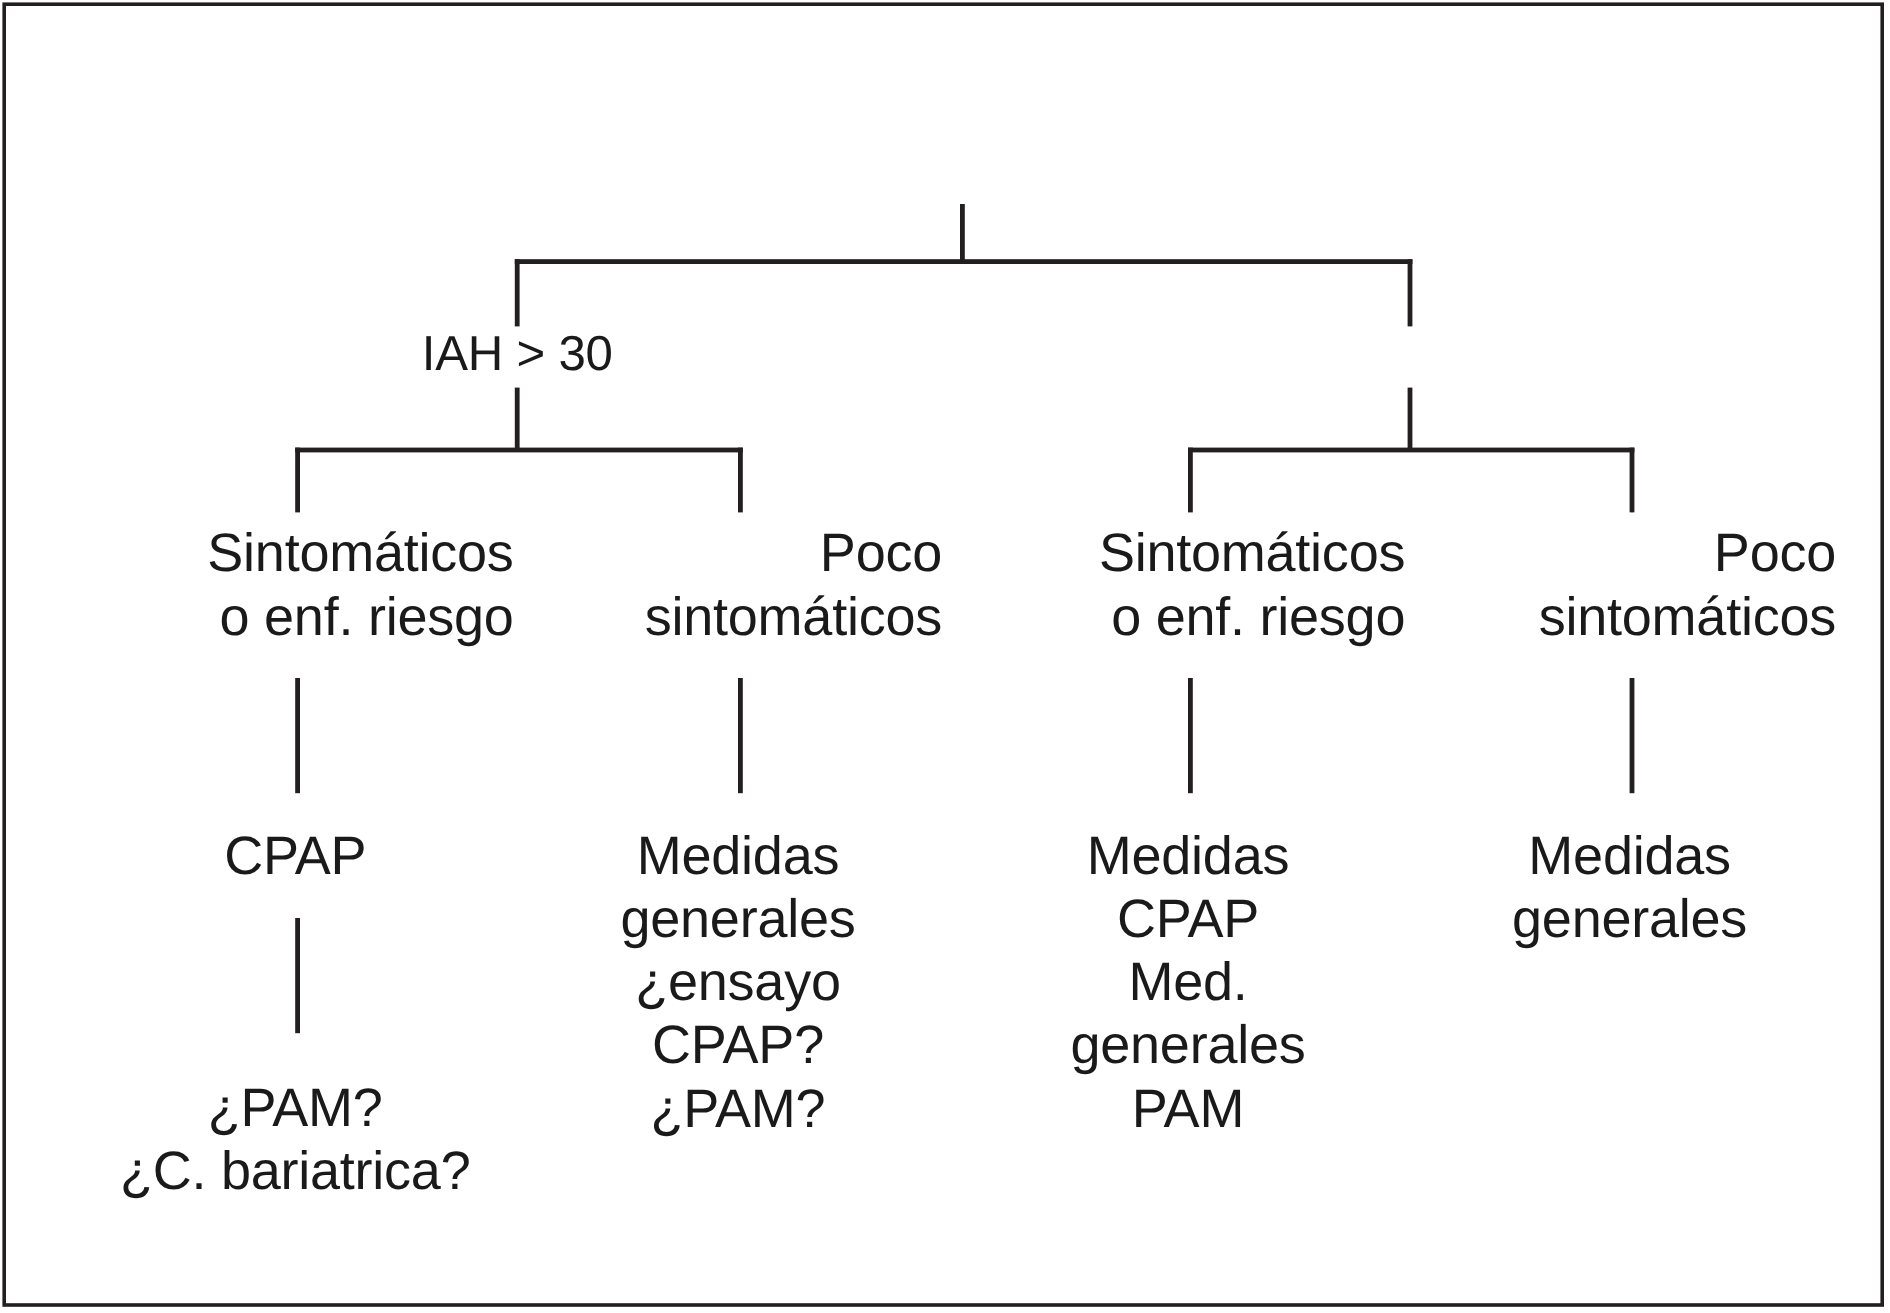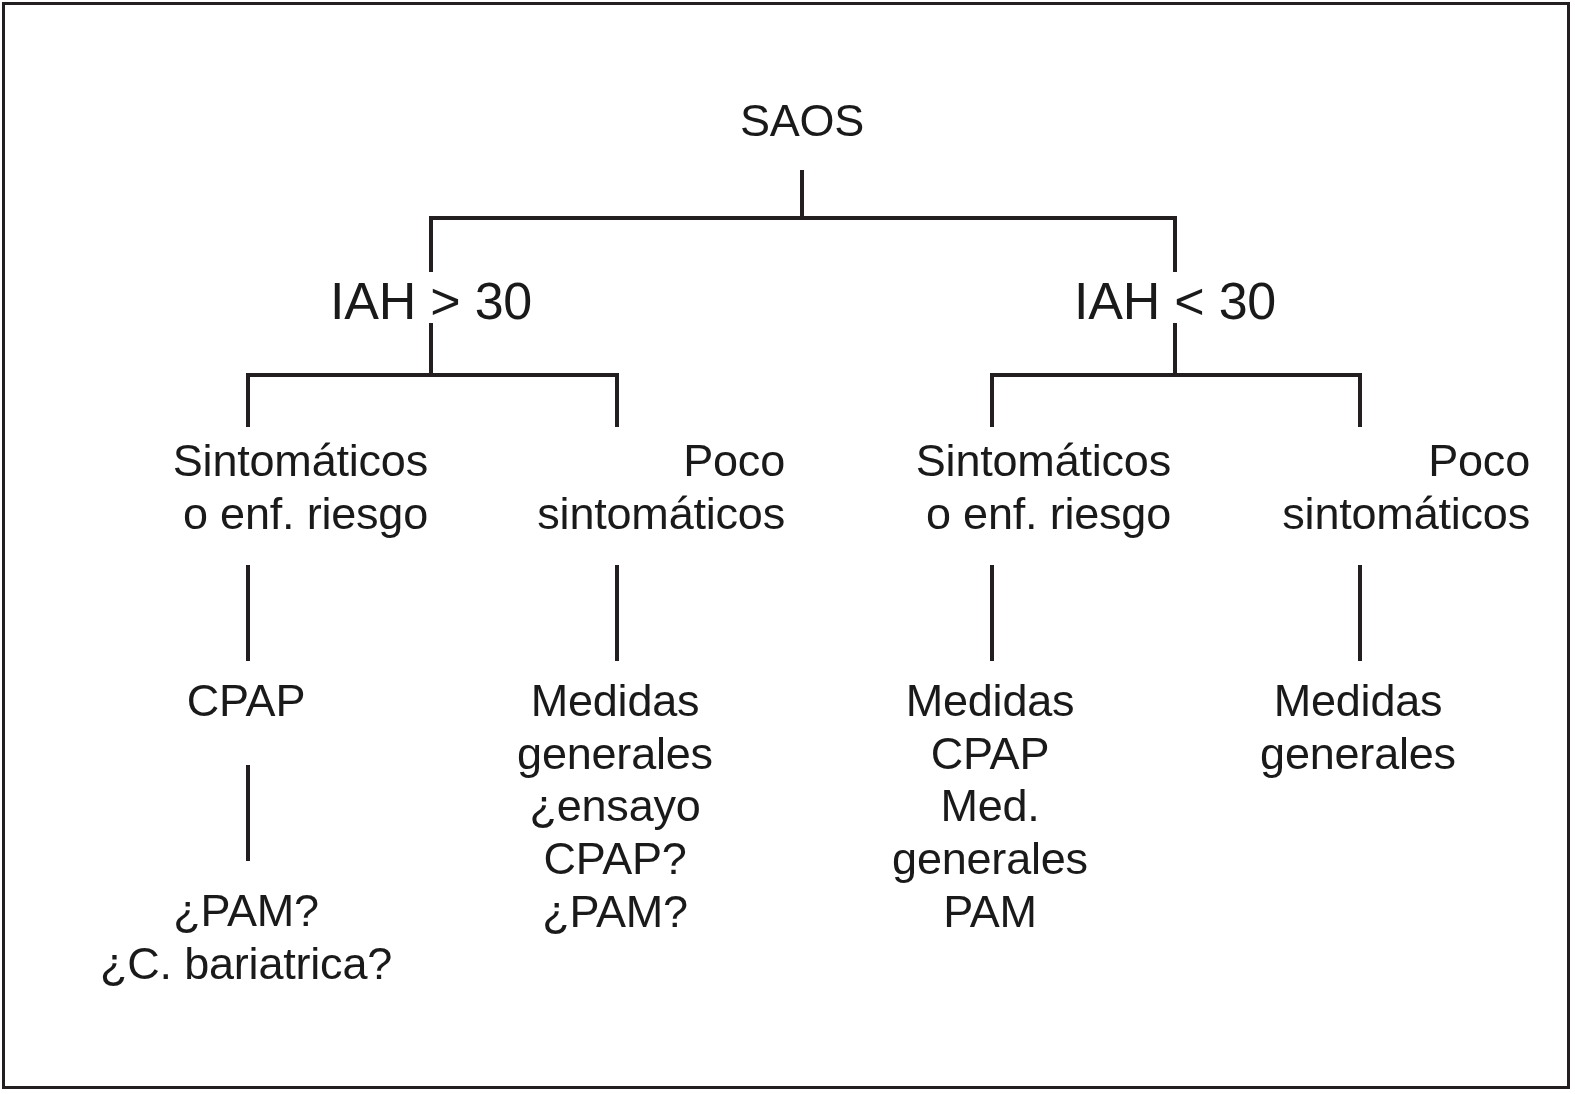--- a/index.html
+++ b/index.html
@@ -30,52 +30,50 @@
   }
   .node {
     position: absolute;
     text-align: center;
     color: #1a1a1a;
     line-height: 1.17;
     white-space: pre-line;
     letter-spacing: -0.2px;
   }
   .root-node   { font-size: 45px; }
-  .branch-node { font-size: 52px; }
+  .branch-node { font-size: 41px; }
   .split-node  { font-size: 45px; text-align: right; }
-  .leaf-node   { font-size: 45px; }
+  .leaf-node   { font-size: 45px; margin-top: 12px; }
 
   .edge-v {
     position: absolute;
     width: 4px;
     background: #231f20;
   }
   .edge-h {
     position: absolute;
     height: 4px;
     background: #231f20;
   }
 </style>
 </head>
 <body>
 
 <div id="figure">
   <div class="frame">
 
-    <div class="node root-node" style="left: 647px; top: 90px; width: 300px;">SAOS</div>
 
     <div class="edge-v" style="left: 795px; top: 165px; height: 50px;"></div>
 
     <div class="edge-h" style="left: 424px; top: 211px; width: 748px;"></div>
 
     <div class="edge-v" style="left: 424px; top: 211px; height: 56px;"></div>
     <div class="edge-v" style="left: 1168px; top: 211px; height: 56px;"></div>
 
     <div class="node branch-node" style="left: 276px; top: 266px; width: 300px;">IAH &gt; 30</div>
-    <div class="node branch-node" style="left: 1020px; top: 266px; width: 300px;">IAH &lt; 30</div>
 
     <div class="edge-v" style="left: 424px; top: 318px; height: 52px;"></div>
     <div class="edge-h" style="left: 241px; top: 368px; width: 373px;"></div>
     <div class="edge-v" style="left: 241px; top: 368px; height: 54px;"></div>
     <div class="edge-v" style="left: 610px; top: 368px; height: 54px;"></div>
 
     <div class="edge-v" style="left: 1168px; top: 318px; height: 52px;"></div>
     <div class="edge-h" style="left: 985px; top: 368px; width: 372px;"></div>
     <div class="edge-v" style="left: 985px; top: 368px; height: 54px;"></div>
     <div class="edge-v" style="left: 1353px; top: 368px; height: 54px;"></div>

